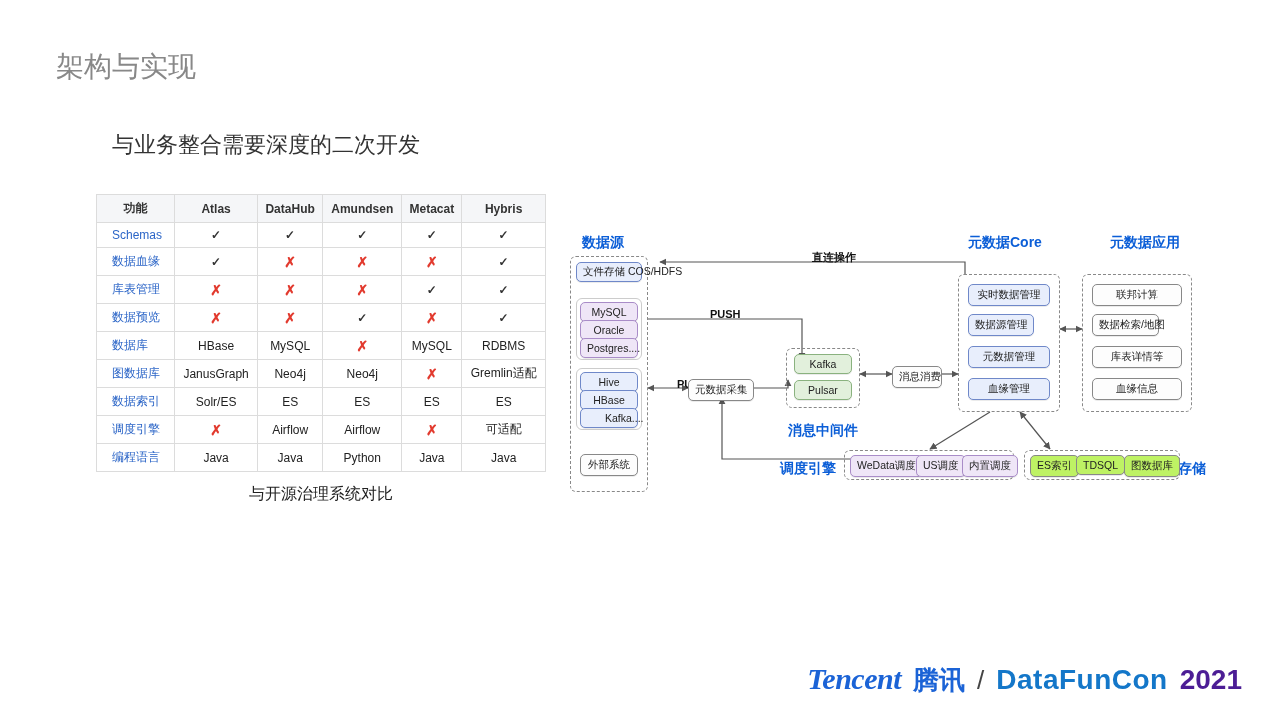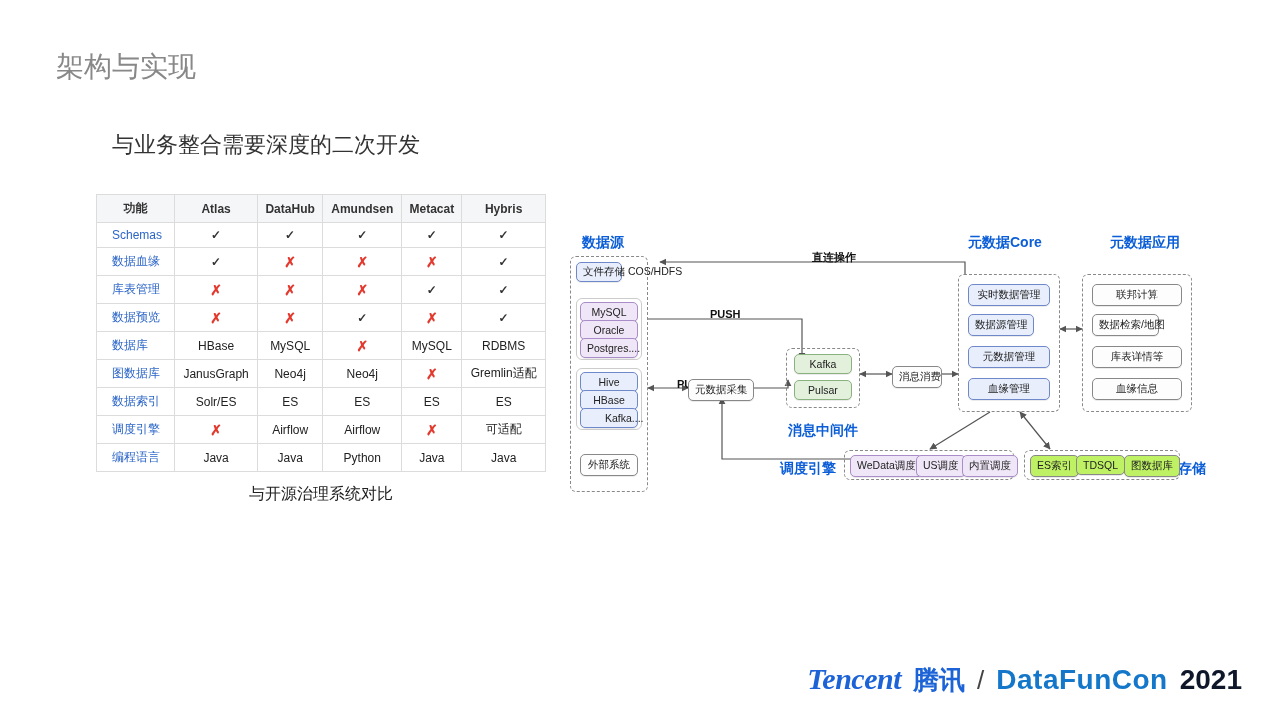--- a/index.html
+++ b/index.html
@@ -35,21 +35,21 @@
   .node.stack { line-height: 1.1; }
   .anno { position: absolute; font-size: 11px; color:#111; font-weight:600;}
   svg.arrows { position: absolute; inset: 0; width: 100%; height: 100%; pointer-events: none; }
 
   
   .footer { position: absolute; bottom: 22px; right: 38px; display: flex; align-items: baseline; gap: 12px; }
   .footer .tencent { font-family: Georgia, "Times New Roman", serif; font-style: italic; font-weight: 700; color: #1b63d6; font-size: 30px; letter-spacing: -0.5px;}
   .footer .tencent-cn { color: #1b63d6; font-weight: 700; font-size: 26px; }
   .footer .slash { color: #444; font-size: 26px; font-weight: 400; }
   .footer .dfc { color: #1477c9; font-weight: 800; font-size: 28px; font-family: Arial, sans-serif; letter-spacing: 0.5px;}
-  .footer .year { color: #0f172a; font-weight: 800; font-size: 28px; }
+  .footer .year { color: #4c1d95; font-weight: 800; font-size: 28px; }
 </style>
 </head>
 <body>
 
 <div class="title">架构与实现</div>
 <div class="subtitle">与业务整合需要深度的二次开发</div>
 
 <div class="content">
 
   <div class="left">
@@ -178,21 +178,21 @@
       <div class="sec-label" style="left:540px; top:0;">元数据应用</div>
       <div class="sec-label" style="left:218px; top:188px;">消息中间件</div>
       <div class="sec-label" style="left:210px; top:226px;">调度引擎</div>
       <div class="sec-label" style="left:580px; top:226px;">数据存储</div>
 
       <div class="anno" style="left:242px; top:16px;">直连操作</div>
       <div class="anno" style="left:140px; top:74px;">PUSH</div>
       <div class="anno" style="left:84px;  top:144px;padding-left:23px;">PULL</div>
 
       <div class="group" style="left:0; top:22px; width:78px; height:236px;"></div>
-      <div class="node filled-blue stack" style="left:6px; top:28px; width:46px;">文件存储
+      <div class="node filled-blue stack" style="left:6px; top:28px; width:66px;">文件存储
 COS/HDFS</div>
       <div class="group" style="left:6px; top:64px; width:66px; height:62px; border-style:solid; border-color:#ccc;"></div>
       <div class="node filled-purple" style="left:10px; top:68px; width:58px;">MySQL</div>
       <div class="node filled-purple" style="left:10px; top:86px; width:58px;">Oracle</div>
       <div class="node filled-purple" style="left:10px; top:104px;width:58px;">Postgres....</div>
       <div class="group" style="left:6px; top:134px; width:66px; height:62px; border-style:solid; border-color:#ccc;"></div>
       <div class="node filled-blue" style="left:10px; top:138px;width:58px;">Hive</div>
       <div class="node filled-blue" style="left:10px; top:156px;width:58px;">HBase</div>
       <div class="node filled-blue" style="left:10px; top:174px;width:58px;padding-left:24px;">Kafka....</div>
       <div class="node" style="left:10px; top:220px; width:58px;">外部系统</div>

